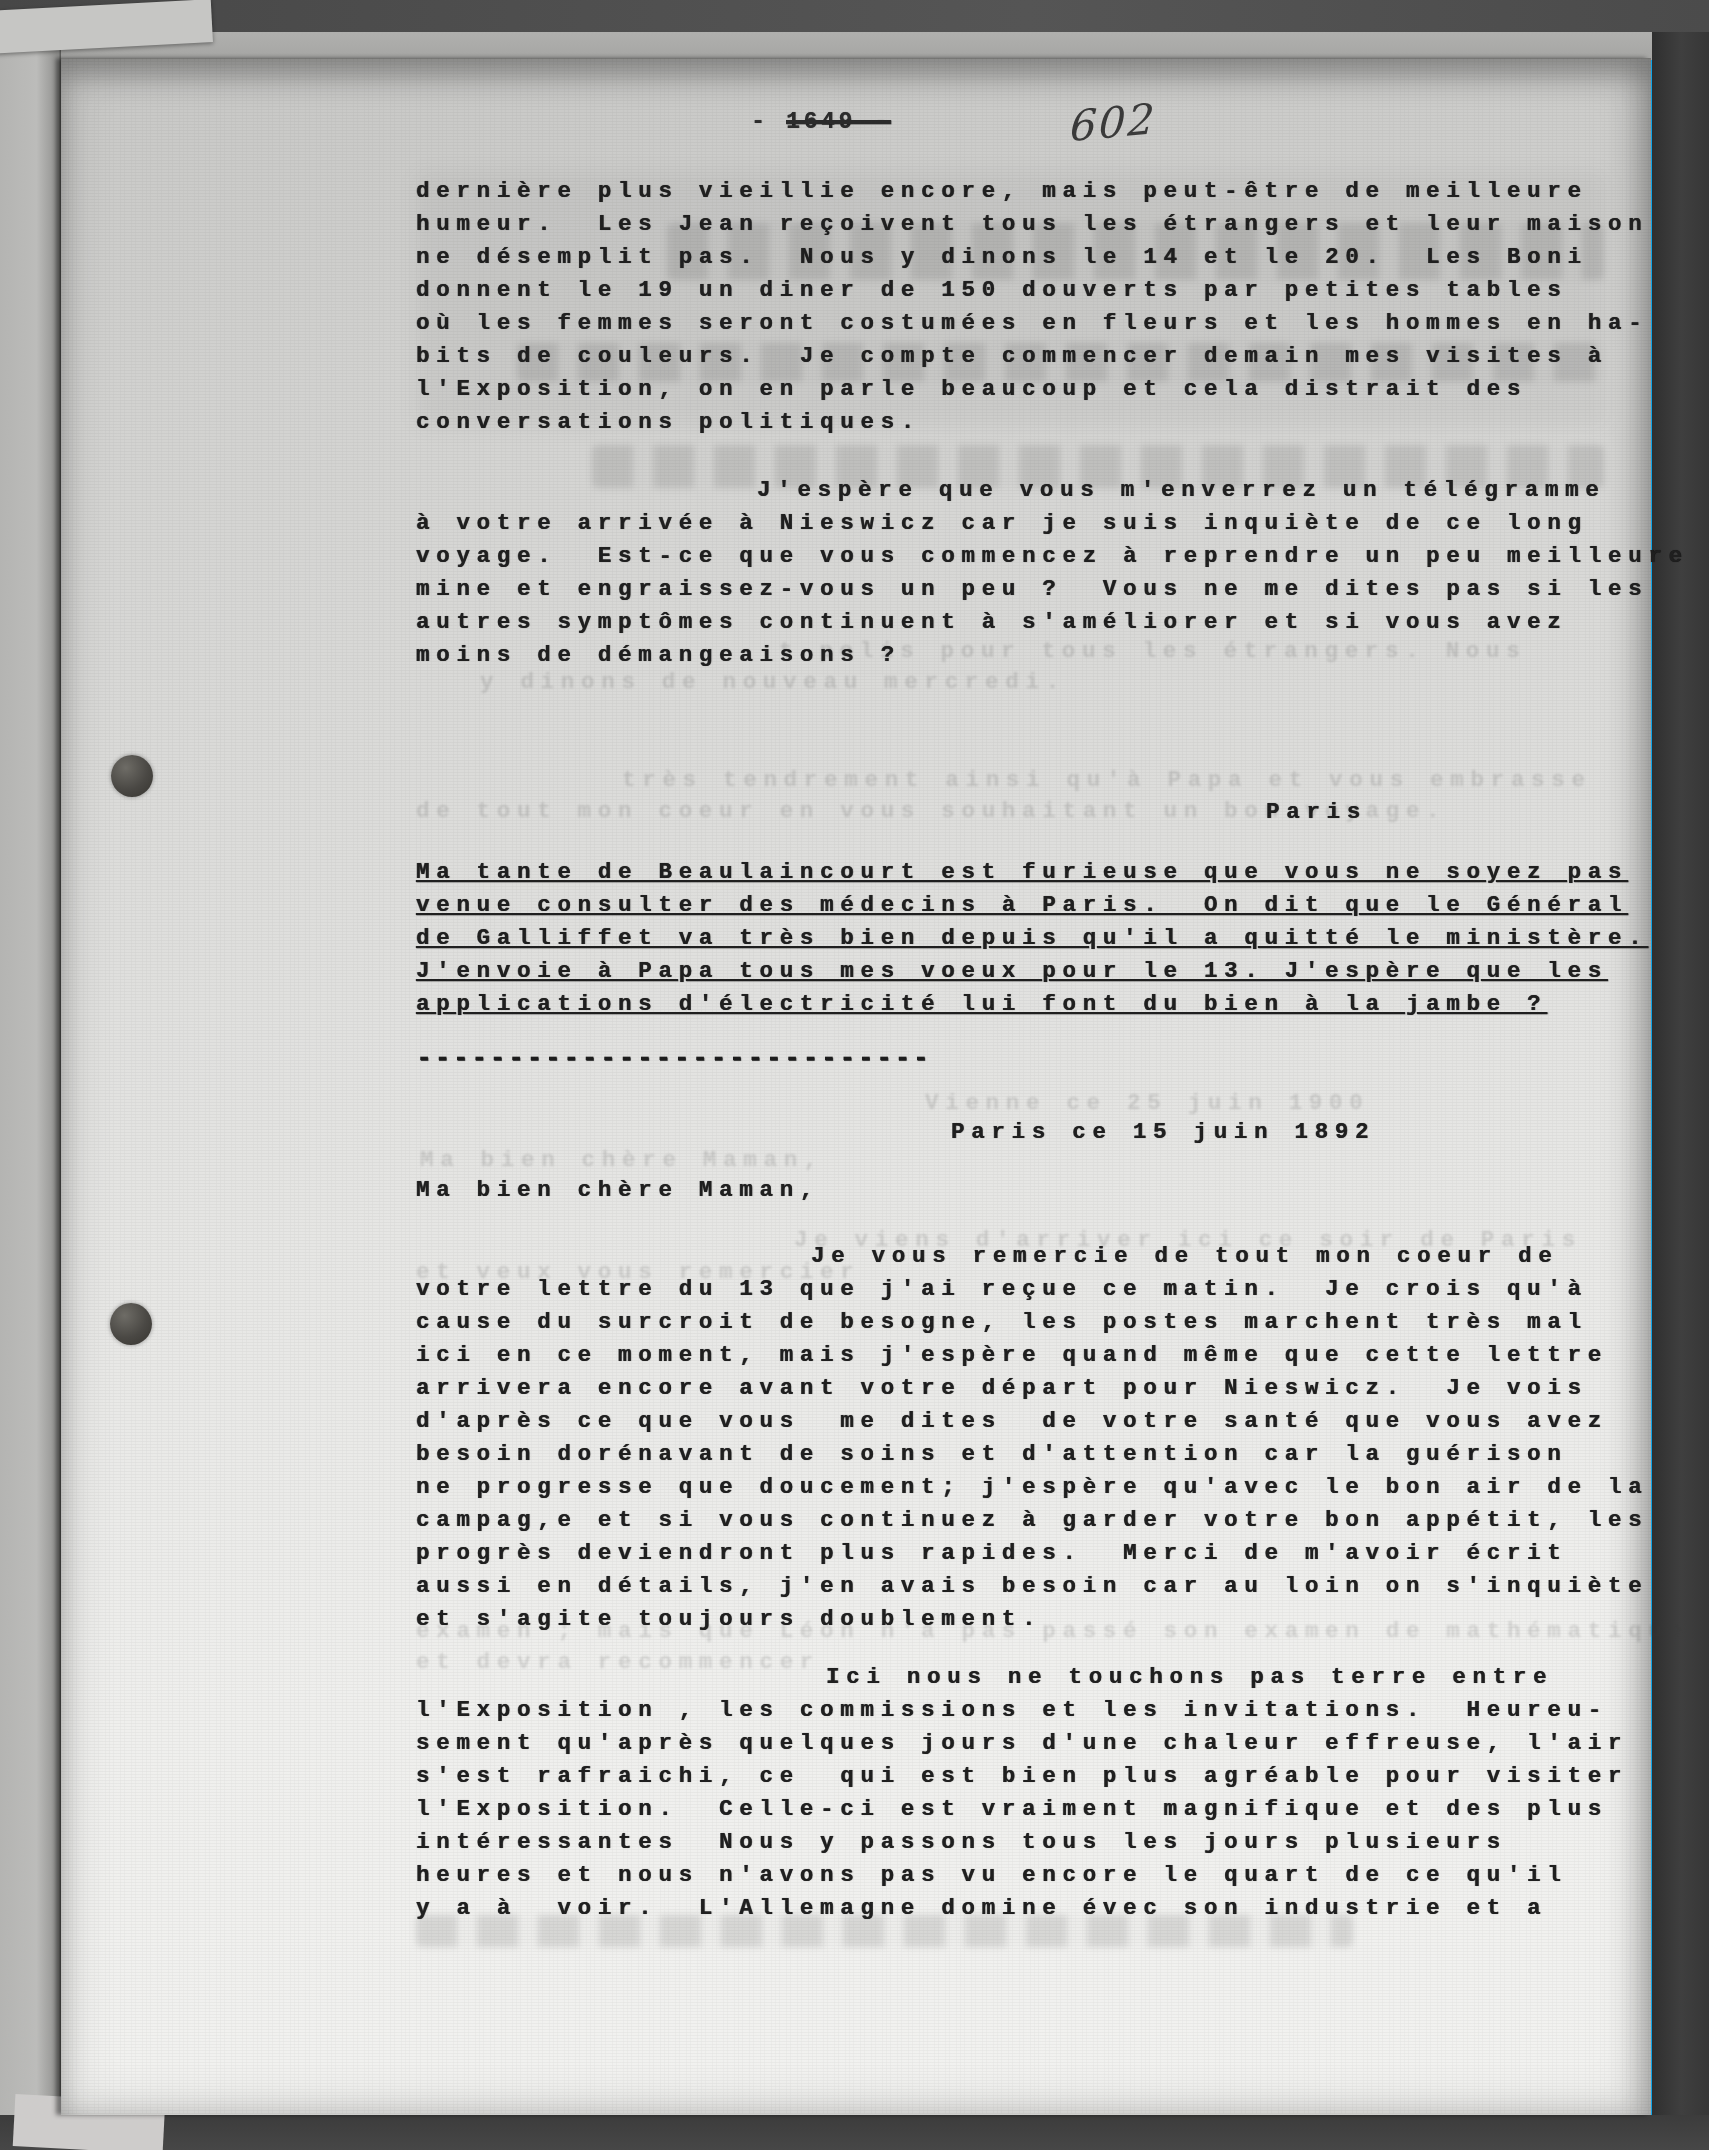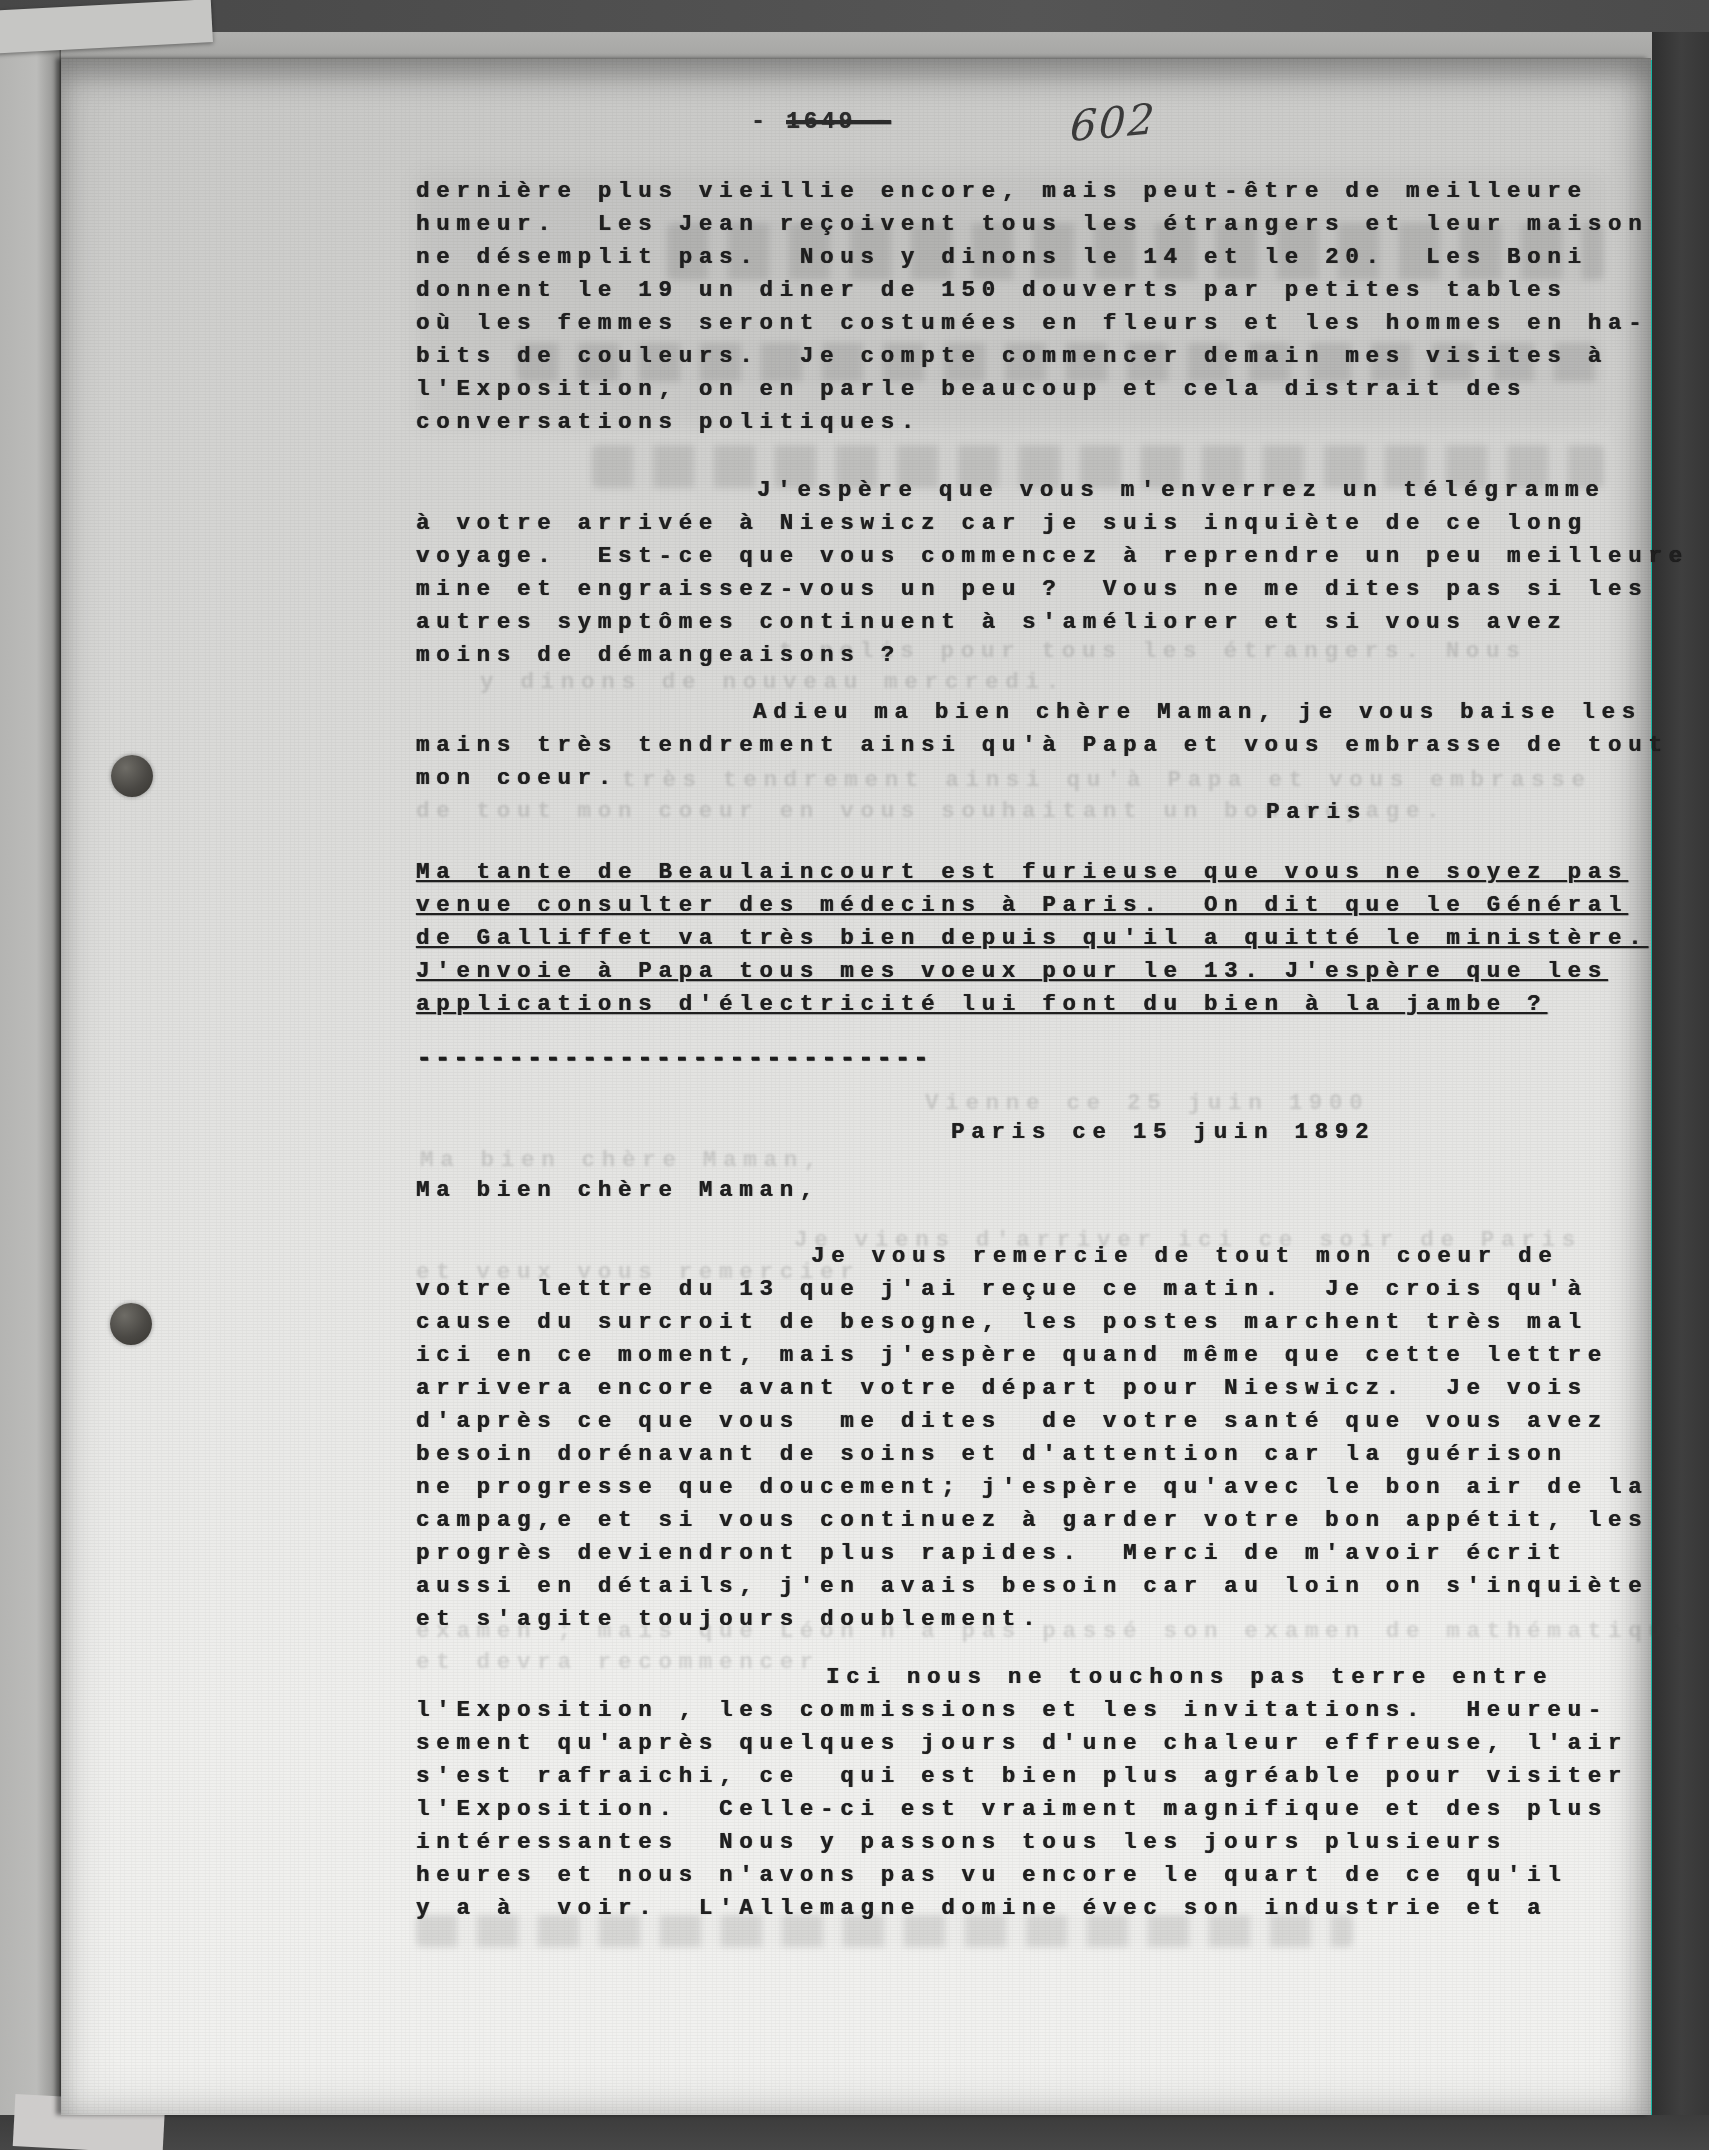--- a/index.html
+++ b/index.html
@@ -1,17 +1,17 @@
 <!DOCTYPE html>
 <html style="font-size:12px"><head>
 <meta charset="utf-8">
 <style>
   html,body{margin:0;padding:0;background:#3d3d3d;}
   #canvas{position:relative;width:1709px;height:2151px;overflow:hidden;
-          background:#14b8a6;font-family:"Liberation Mono","DejaVu Sans Mono",monospace;}
+          background:#0ea5e9;font-family:"Liberation Mono","DejaVu Sans Mono",monospace;}
   
   .band-top{position:absolute;left:0;top:0;width:1709px;height:31.5px;
             background:linear-gradient(90deg,#474747,#555 60%,#4b4b4b);}
   .underlay-top{position:absolute;left:0;top:31.5px;width:1709px;height:28.5px;
             background:linear-gradient(180deg,#b0b0ae,#a5a5a3);}
   .underlay-left{position:absolute;left:0;top:31.5px;width:61px;height:2119px;
             background:linear-gradient(90deg,#b4b4b2,#bcbcba 60%,#8e8e8c 96%,#5a5a58);}
   .band-right{position:absolute;left:1652px;top:31.5px;width:58px;height:2119px;
             background:linear-gradient(90deg,#2f2f2f,#3f3f3f 50%,#363636);}
   .band-bottom{position:absolute;left:0;top:2115px;width:1709px;height:36px;
@@ -101,23 +101,20 @@
 où les femmes seront costumées en fleurs et les hommes en ha-
 bits de couleurs.  Je compte commencer demain mes visites à
 l'Exposition, on en parle beaucoup et cela distrait des
 conversations politiques.</div>
   <div class="typed" style="left:416px;top:474px;text-indent:341px;">J'espère que vous m'enverrez un télégramme
 à votre arrivée à Nieswicz car je suis inquiète de ce long
 voyage.  Est-ce que vous commencez à reprendre un peu meilleure
 mine et engraissez-vous un peu ?  Vous ne me dites pas si les
 autres symptômes continuent à s'améliorer et si vous avez
 moins de démangeaisons ?</div>
-  <div class="typed" style="left:416px;top:696px;text-indent:337px;">Adieu ma bien chère Maman, je vous baise les
-mains très tendrement ainsi qu'à Papa et vous embrasse de tout
-mon coeur.</div>
   <div class="typed" style="left:1266px;top:796px;">Paris</div>
   <div class="typed" style="left:416px;top:856px;text-decoration:underline;">Ma tante de Beaulaincourt est furieuse que vous ne soyez pas
 venue consulter des médecins à Paris.  On dit que le Général
 de Galliffet va très bien depuis qu'il a quitté le ministère.
 J'envoie à Papa tous mes voeux pour le 13. J'espère que les
 applications d'électricité lui font du bien à la jambe ?</div>
 
   <div class="sep">----------------------------</div>
 
   <div class="typed" style="left:951px;top:1116px;">Paris ce 15 juin 1892</div>

